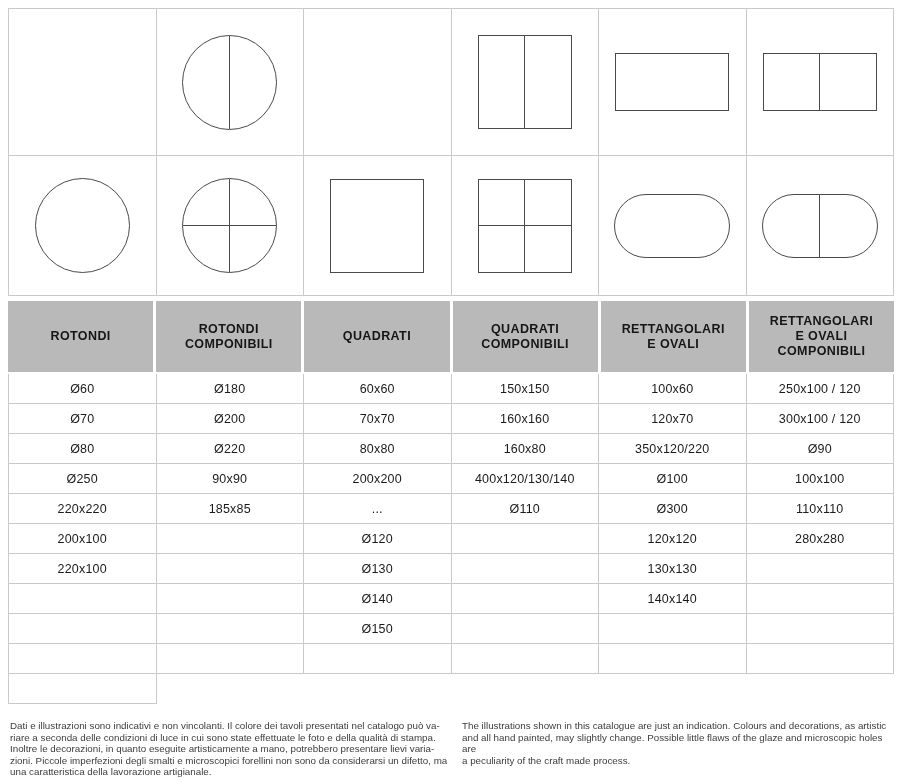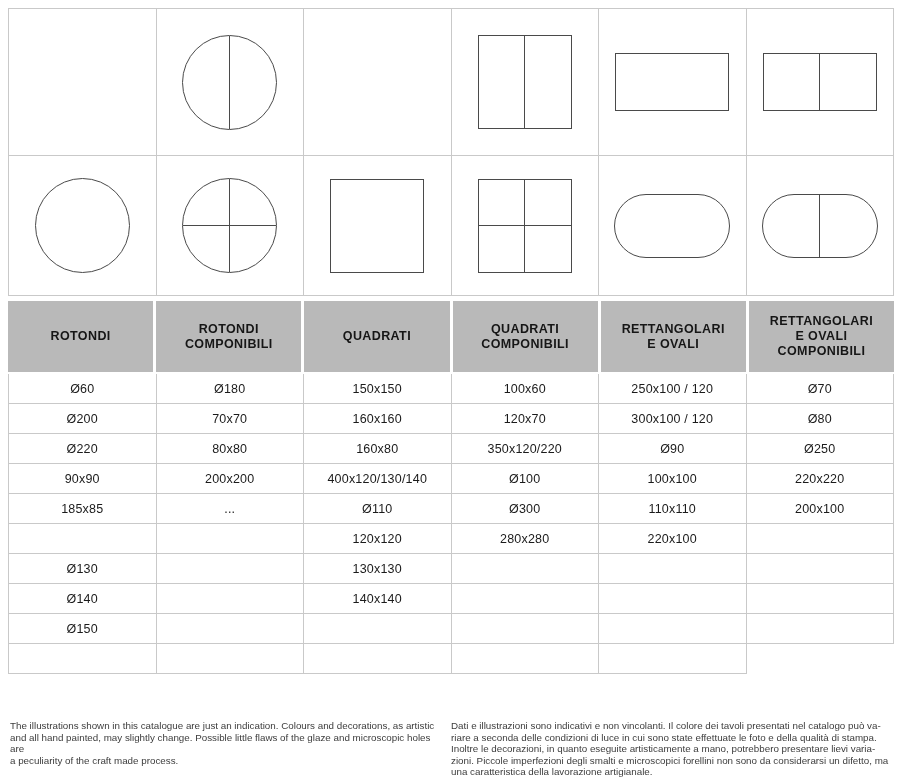--- a/index.html
+++ b/index.html
@@ -189,20 +189,21 @@
 COMPONIBILI</div>
         <div class="header-cell">RETTANGOLARI
 E OVALI</div>
         <div class="header-cell">RETTANGOLARI
 E OVALI
 COMPONIBILI</div>
       </div>
     <div id="data-grid" class="data-grid">
         <div class="data-cell">Ø60</div>
         <div class="data-cell">Ø180</div>
+        <div class="data-cell">60x60</div>
         <div class="data-cell">150x150</div>
         <div class="data-cell">100x60</div>
         <div class="data-cell">250x100 / 120</div>
         <div class="data-cell">Ø70</div>
         <div class="data-cell">Ø200</div>
         <div class="data-cell">70x70</div>
         <div class="data-cell">160x160</div>
         <div class="data-cell">120x70</div>
         <div class="data-cell">300x100 / 120</div>
         <div class="data-cell">Ø80</div>
@@ -218,20 +219,21 @@
         <div class="data-cell">Ø100</div>
         <div class="data-cell">100x100</div>
         <div class="data-cell">220x220</div>
         <div class="data-cell">185x85</div>
         <div class="data-cell">...</div>
         <div class="data-cell">Ø110</div>
         <div class="data-cell">Ø300</div>
         <div class="data-cell">110x110</div>
         <div class="data-cell">200x100</div>
         <div class="data-cell"></div>
+        <div class="data-cell">Ø120</div>
         <div class="data-cell"></div>
         <div class="data-cell">120x120</div>
         <div class="data-cell">280x280</div>
         <div class="data-cell">220x100</div>
         <div class="data-cell"></div>
         <div class="data-cell">Ø130</div>
         <div class="data-cell"></div>
         <div class="data-cell">130x130</div>
         <div class="data-cell"></div>
         <div class="data-cell"></div>
@@ -249,22 +251,22 @@
         <div class="data-cell"></div>
         <div class="data-cell"></div>
         <div class="data-cell"></div>
         <div class="data-cell"></div>
         <div class="data-cell"></div>
         <div class="data-cell"></div>
         <div class="data-cell"></div>
       </div>
   </div>
   <div class="footer">
-    <p class="note english">The illustrations shown in this catalogue are just an indication. Colours and decorations, as artistic
-and all hand painted, may slightly change. Possible little flaws of the glaze and microscopic holes are
-a peculiarity of the craft made process.</p>
     <p class="note italian">Dati e illustrazioni sono indicativi e non vincolanti. Il colore dei tavoli presentati nel catalogo può va-
 riare a seconda delle condizioni di luce in cui sono state effettuate le foto e della qualità di stampa.
 Inoltre le decorazioni, in quanto eseguite artisticamente a mano, potrebbero presentare lievi varia-
 zioni. Piccole imperfezioni degli smalti e microscopici forellini non sono da considerarsi un difetto, ma
 una caratteristica della lavorazione artigianale.</p>
+    <p class="note english">The illustrations shown in this catalogue are just an indication. Colours and decorations, as artistic
+and all hand painted, may slightly change. Possible little flaws of the glaze and microscopic holes are
+a peculiarity of the craft made process.</p>
   </div>
 </div>
 
 </body></html>

